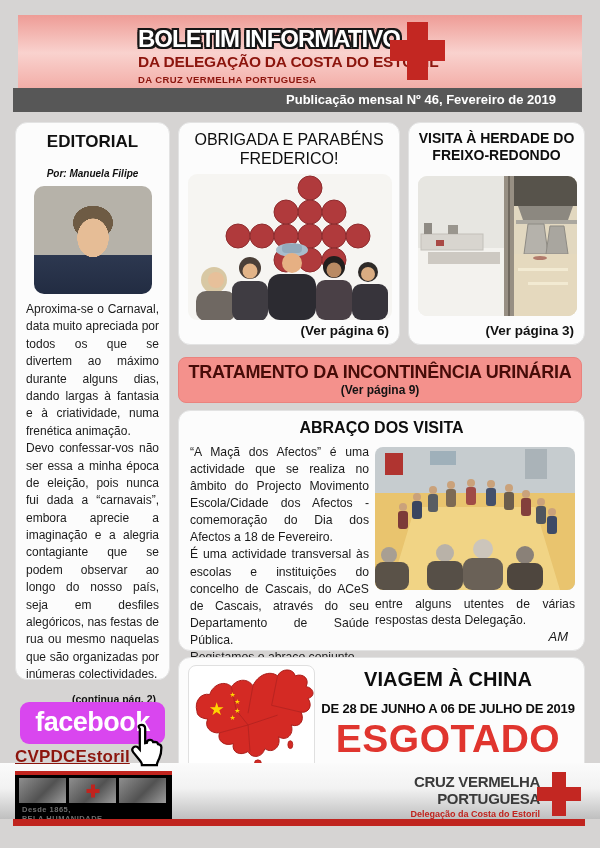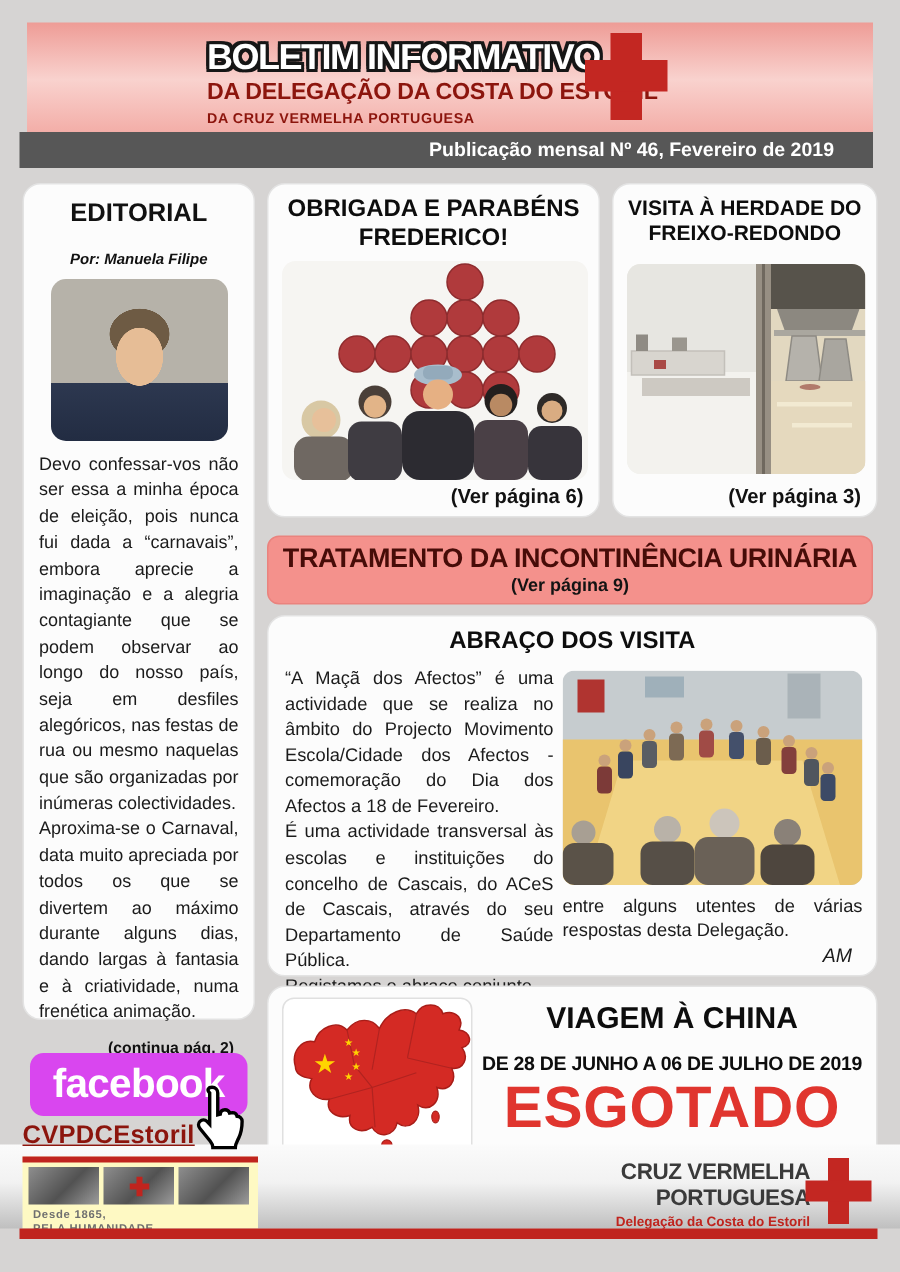--- a/index.html
+++ b/index.html
@@ -35,21 +35,21 @@
     background:
       radial-gradient(ellipse 26px 32px at 50% 48%, #e6bd96 60%, rgba(0,0,0,0) 61%),
       radial-gradient(ellipse 33px 28px at 50% 34%, #6e5b44 60%, rgba(0,0,0,0) 61%),
       linear-gradient(180deg,#b6b2a9 0%,#b6b2a9 64%,#2d3850 64%,#222c42 100%); }
   .ed-text { margin:0 10px; text-align:justify; font-size:12px; line-height:1.45; color:#1b1b1b; }
   .ed-text p { margin:0; }
   .ed-cont { text-align:right; margin:9px 13px 0 0; font-size:10.5px; font-weight:800; color:#111; }
 
   
   .card-fred { left:178px; top:122px; width:222px; height:223px; }
-  .fred-title { margin-top:7px; text-align:center; font-size:16px; font-weight:700; line-height:1.2; color:#0d0d0d; }
+  .fred-title { margin-top:7px; text-align:center; font-size:16px; font-weight:400; line-height:1.2; color:#0d0d0d; }
   .fred-photo { position:absolute; left:9px; top:51px; width:204px; height:146px; border-radius:9px; overflow:hidden; }
   .page-ref { position:absolute; right:10px; bottom:6px; font-size:13.5px; font-weight:800; color:#111; }
 
   .card-freixo { left:408px; top:122px; width:177px; height:223px; }
   .freixo-title { margin-top:7px; text-align:center; font-size:14px; font-weight:900; line-height:1.2; color:#0d0d0d; }
   .freixo-photo { position:absolute; left:9px; top:53px; width:159px; height:140px; border-radius:9px; overflow:hidden; }
 
   
   .banner-incont { left:178px; top:357px; width:404px; height:46px; background:#f4918c;
     border:1px solid #ea837e; border-radius:8px; }
@@ -79,21 +79,21 @@
   
   .fb-btn { left:20px; top:702px; width:145px; height:42px; background:#d946ef; border-radius:9px;
     color:#fff; font-size:27px; font-weight:800; letter-spacing:-0.5px; text-align:center; line-height:40px; }
   .cursor { left:124px; top:722px; width:46px; height:48px; z-index:5; }
   .fb-handle { left:15px; top:747px; font-size:17px; font-weight:800; color:#8c150d;
     text-decoration:underline; letter-spacing:0.2px; }
 
   
   .footer-strip { left:0; top:763px; width:600px; height:56px;
     background:linear-gradient(180deg,#fbfbfb 0%,#f2f2f2 45%,#bfbfbf 100%); }
-  .left-banner { left:15px; top:771px; width:157px; height:48px; background:#fef9c3;
+  .left-banner { left:15px; top:771px; width:157px; height:48px; background:#000000;
     border-top:4px solid #c0241e; z-index:2; }
   .bphotos { display:flex; gap:3px; margin:3px 4px 2px; }
   .bphoto { width:47px; height:25px; background:linear-gradient(135deg,#8e8e8e 0%,#525252 55%,#9c9c9c 100%); position:relative; }
   .bcross-v, .bcross-h { position:absolute; background:#c0241e; left:50%; top:50%; }
   .bcross-v { width:4px; height:13px; transform:translate(-50%,-50%); }
   .bcross-h { width:13px; height:4px; transform:translate(-50%,-50%); }
   .bline { font-size:7.5px; font-weight:700; color:#6f6f6f; letter-spacing:0.5px; margin-left:7px; line-height:1.25; }
 
   .red-line { left:13px; top:819px; width:572px; height:7px; background:#c0241e; z-index:3; }
 
@@ -115,22 +115,22 @@
   <span class="cross mast-cross-v"></span>
   <span class="cross mast-cross-h"></span>
 </div>
 <div class="abs issue-bar">Publicação mensal Nº 46, Fevereiro de 2019</div>
 
 <div class="card card-editorial">
   <div class="ed-title">EDITORIAL</div>
   <div class="ed-byline">Por: Manuela Filipe</div>
   <div class="ed-photo"></div>
   <div class="ed-text">
+    <p>Aproxima-se o Carnaval, data muito apreciada por todos os que se divertem ao máximo durante alguns dias, dando largas à fantasia e à criatividade, numa frenética animação.</p>
     <p>Devo confessar-vos não ser essa a minha época de eleição, pois nunca fui dada a “carnavais”, embora aprecie a imaginação e a alegria contagiante que se podem observar ao longo do nosso país, seja em desfiles alegóricos, nas festas de rua ou mesmo naquelas que são organizadas por inúmeras colectividades.</p>
-    <p>Aproxima-se o Carnaval, data muito apreciada por todos os que se divertem ao máximo durante alguns dias, dando largas à fantasia e à criatividade, numa frenética animação.</p>
   </div>
   <div class="ed-cont">(continua pág. 2)</div>
 </div>
 
 <div class="card card-fred">
   <div class="fred-title">OBRIGADA E PARABÉNS FREDERICO!</div>
   <div class="fred-photo">
     <svg width="100%" height="100%" viewBox="0 0 204 146">
       <rect width="204" height="146" fill="#f6f5f2"></rect>
       <g fill="#b03a3c" stroke="#8e2c2e" stroke-width="1">

